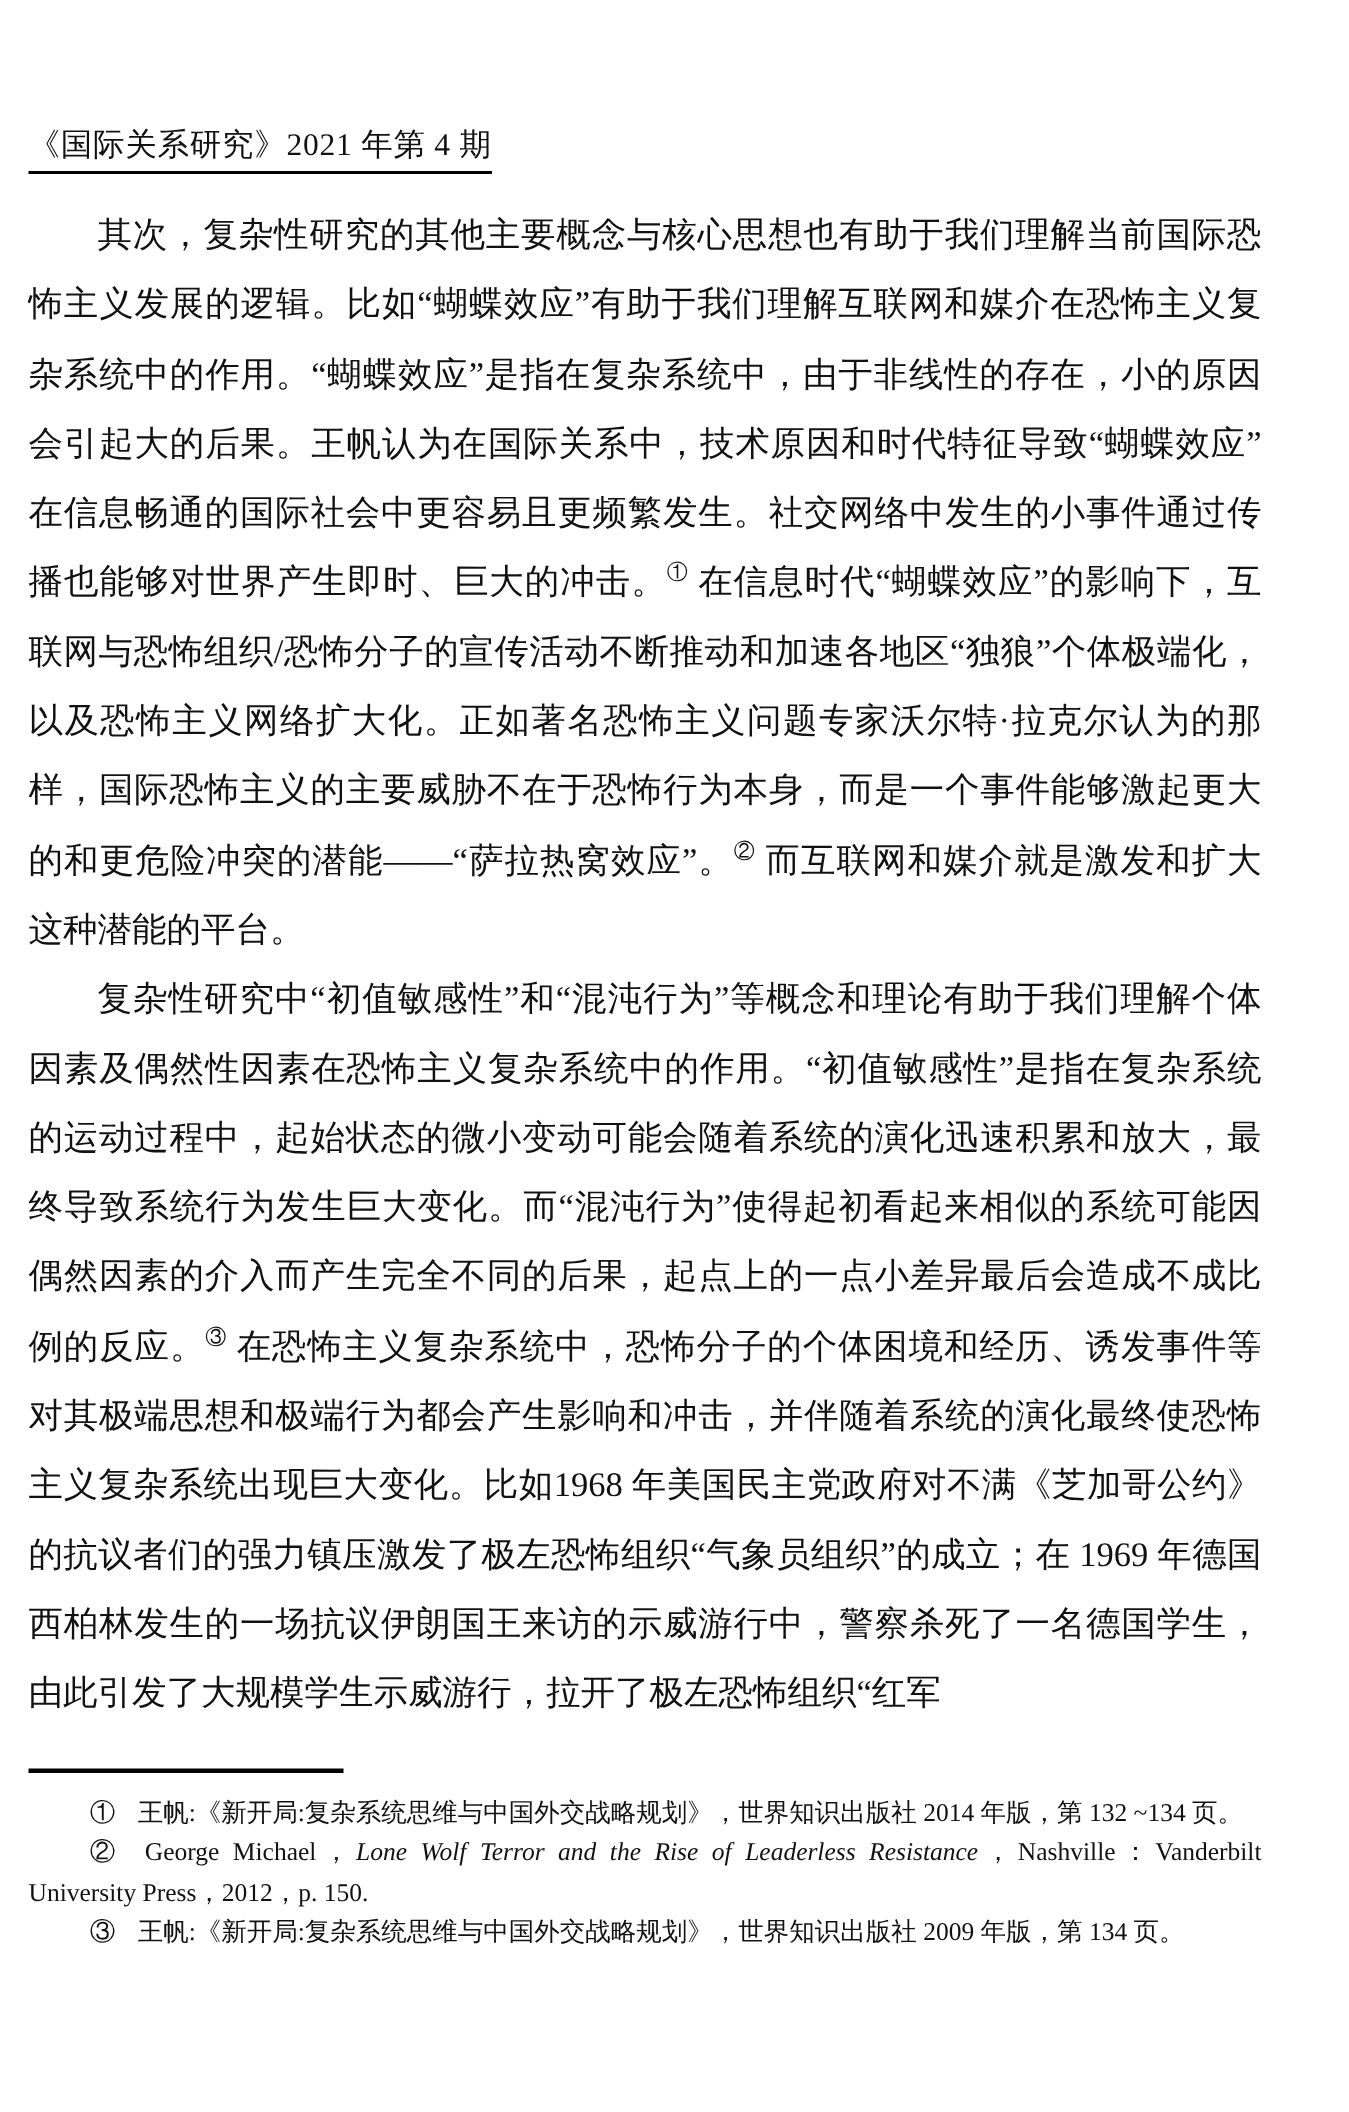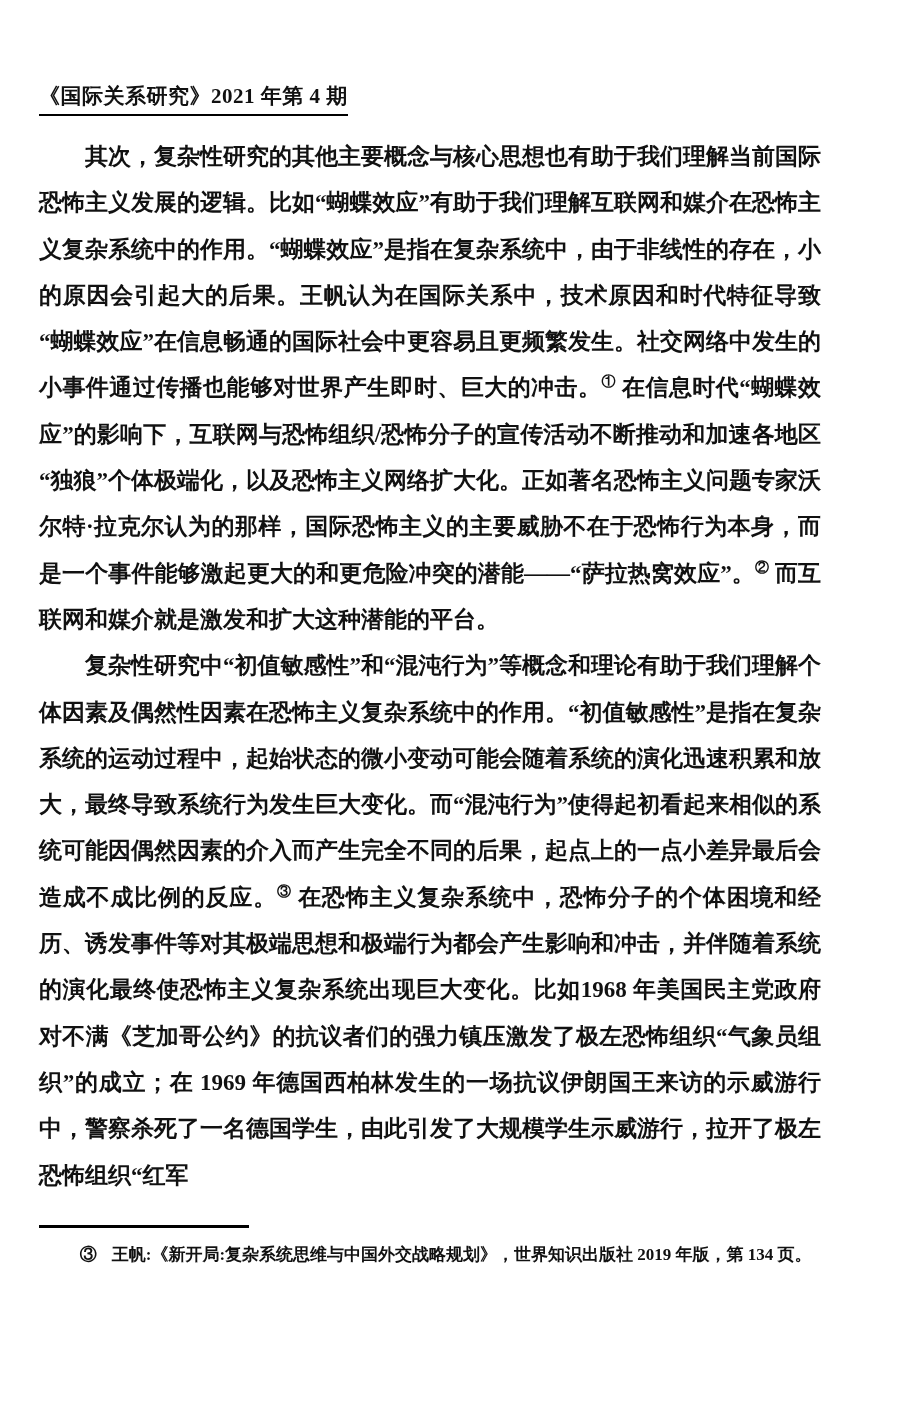--- a/index.html
+++ b/index.html
@@ -11,23 +11,22 @@
     width: 899px;
     height: 1408px;
     overflow: hidden;
     font-family: "Liberation Serif", "DejaVu Serif", serif;
     color: #111111;
   }
   .page {
     box-sizing: border-box;
     width: 860px;
     height: 1408px;
-    padding: 0 39px;
+    padding: 0 19px;
     position: relative;
-    font-weight: bold;
   }
   .header {
     display: inline-block;
     margin-top: 84px;
     font-size: 21px;
     line-height: 25px;
     padding-bottom: 5px;
     border-bottom: 2px solid #000;
     letter-spacing: 0.5px;
   }
@@ -83,17 +82,23 @@
 
   <div class="content">
     <p><span>其次，复杂性研究的其他主要概念与核心思想也有助于我们理解当前国际恐怖主义发展的逻辑。比如“蝴蝶效应”有助于我们理解互联网和媒介在恐怖主义复杂系统中的作用。“蝴蝶效应”是指在复杂系统中，由于非线性的存在，小的原因会引起大的后果。王帆认为在国际关系中，技术原因和时代特征导致“蝴蝶效应”在信息畅通的国际社会中更容易且更频繁发生。社交网络中发生的小事件通过传播也能够对世界产生即时、巨大的冲击。</span><sup class="fnref">①</sup><span> 在信息时代“蝴蝶效应”的影响下，互联网与恐怖组织/恐怖分子的宣传活动不断推动和加速各地区“独狼”个体极端化，以及恐怖主义网络扩大化。正如著名恐怖主义问题专家沃尔特·拉克尔认为的那样，国际恐怖主义的主要威胁不在于恐怖行为本身，而是一个事件能够激起更大的和更危险冲突的潜能——“萨拉热窝效应”。</span><sup class="fnref">②</sup><span> 而互联网和媒介就是激发和扩大这种潜能的平台。</span></p>
     <p><span>复杂性研究中“初值敏感性”和“混沌行为”等概念和理论有助于我们理解个体因素及偶然性因素在恐怖主义复杂系统中的作用。“初值敏感性”是指在复杂系统的运动过程中，起始状态的微小变动可能会随着系统的演化迅速积累和放大，最终导致系统行为发生巨大变化。而“混沌行为”使得起初看起来相似的系统可能因偶然因素的介入而产生完全不同的后果，起点上的一点小差异最后会造成不成比例的反应。</span><sup class="fnref">③</sup><span> 在恐怖主义复杂系统中，恐怖分子的个体困境和经历、诱发事件等对其极端思想和极端行为都会产生影响和冲击，并伴随着系统的演化最终使恐怖主义复杂系统出现巨大变化。比如1968 年美国民主党政府对不满《芝加哥公约》的抗议者们的强力镇压激发了极左恐怖组织“气象员组织”的成立；在 1969 年德国西柏林发生的一场抗议伊朗国王来访的示威游行中，警察杀死了一名德国学生，由此引发了大规模学生示威游行，拉开了极左恐怖组织“红军</span></p>
   </div>
 
   <hr class="fn-sep">
 
   <div class="footnotes">
     <div class="footnote">
-      <span class="fn-marker">③</span><span class="fn-text"><span>王帆:《新开局:复杂系统思维与中国外交战略规划》，世界知识出版社 2019 年版，第 134 页。</span></span>
+      <span class="fn-marker">①</span><span class="fn-text"><span>王帆:《新开局:复杂系统思维与中国外交战略规划》，世界知识出版社 2014 年版，第 132 ~134 页。</span></span>
+    </div>
+    <div class="footnote">
+      <span class="fn-marker">②</span><span class="fn-text"><span>George Michael，</span><span class="italic">Lone Wolf Terror and the Rise of Leaderless Resistance</span><span>，Nashville：Vanderbilt University Press，2012，p. 150.</span></span>
+    </div>
+    <div class="footnote">
+      <span class="fn-marker">③</span><span class="fn-text"><span>王帆:《新开局:复杂系统思维与中国外交战略规划》，世界知识出版社 2009 年版，第 134 页。</span></span>
     </div>
   </div>
 
 </div>
 
 </body></html>

